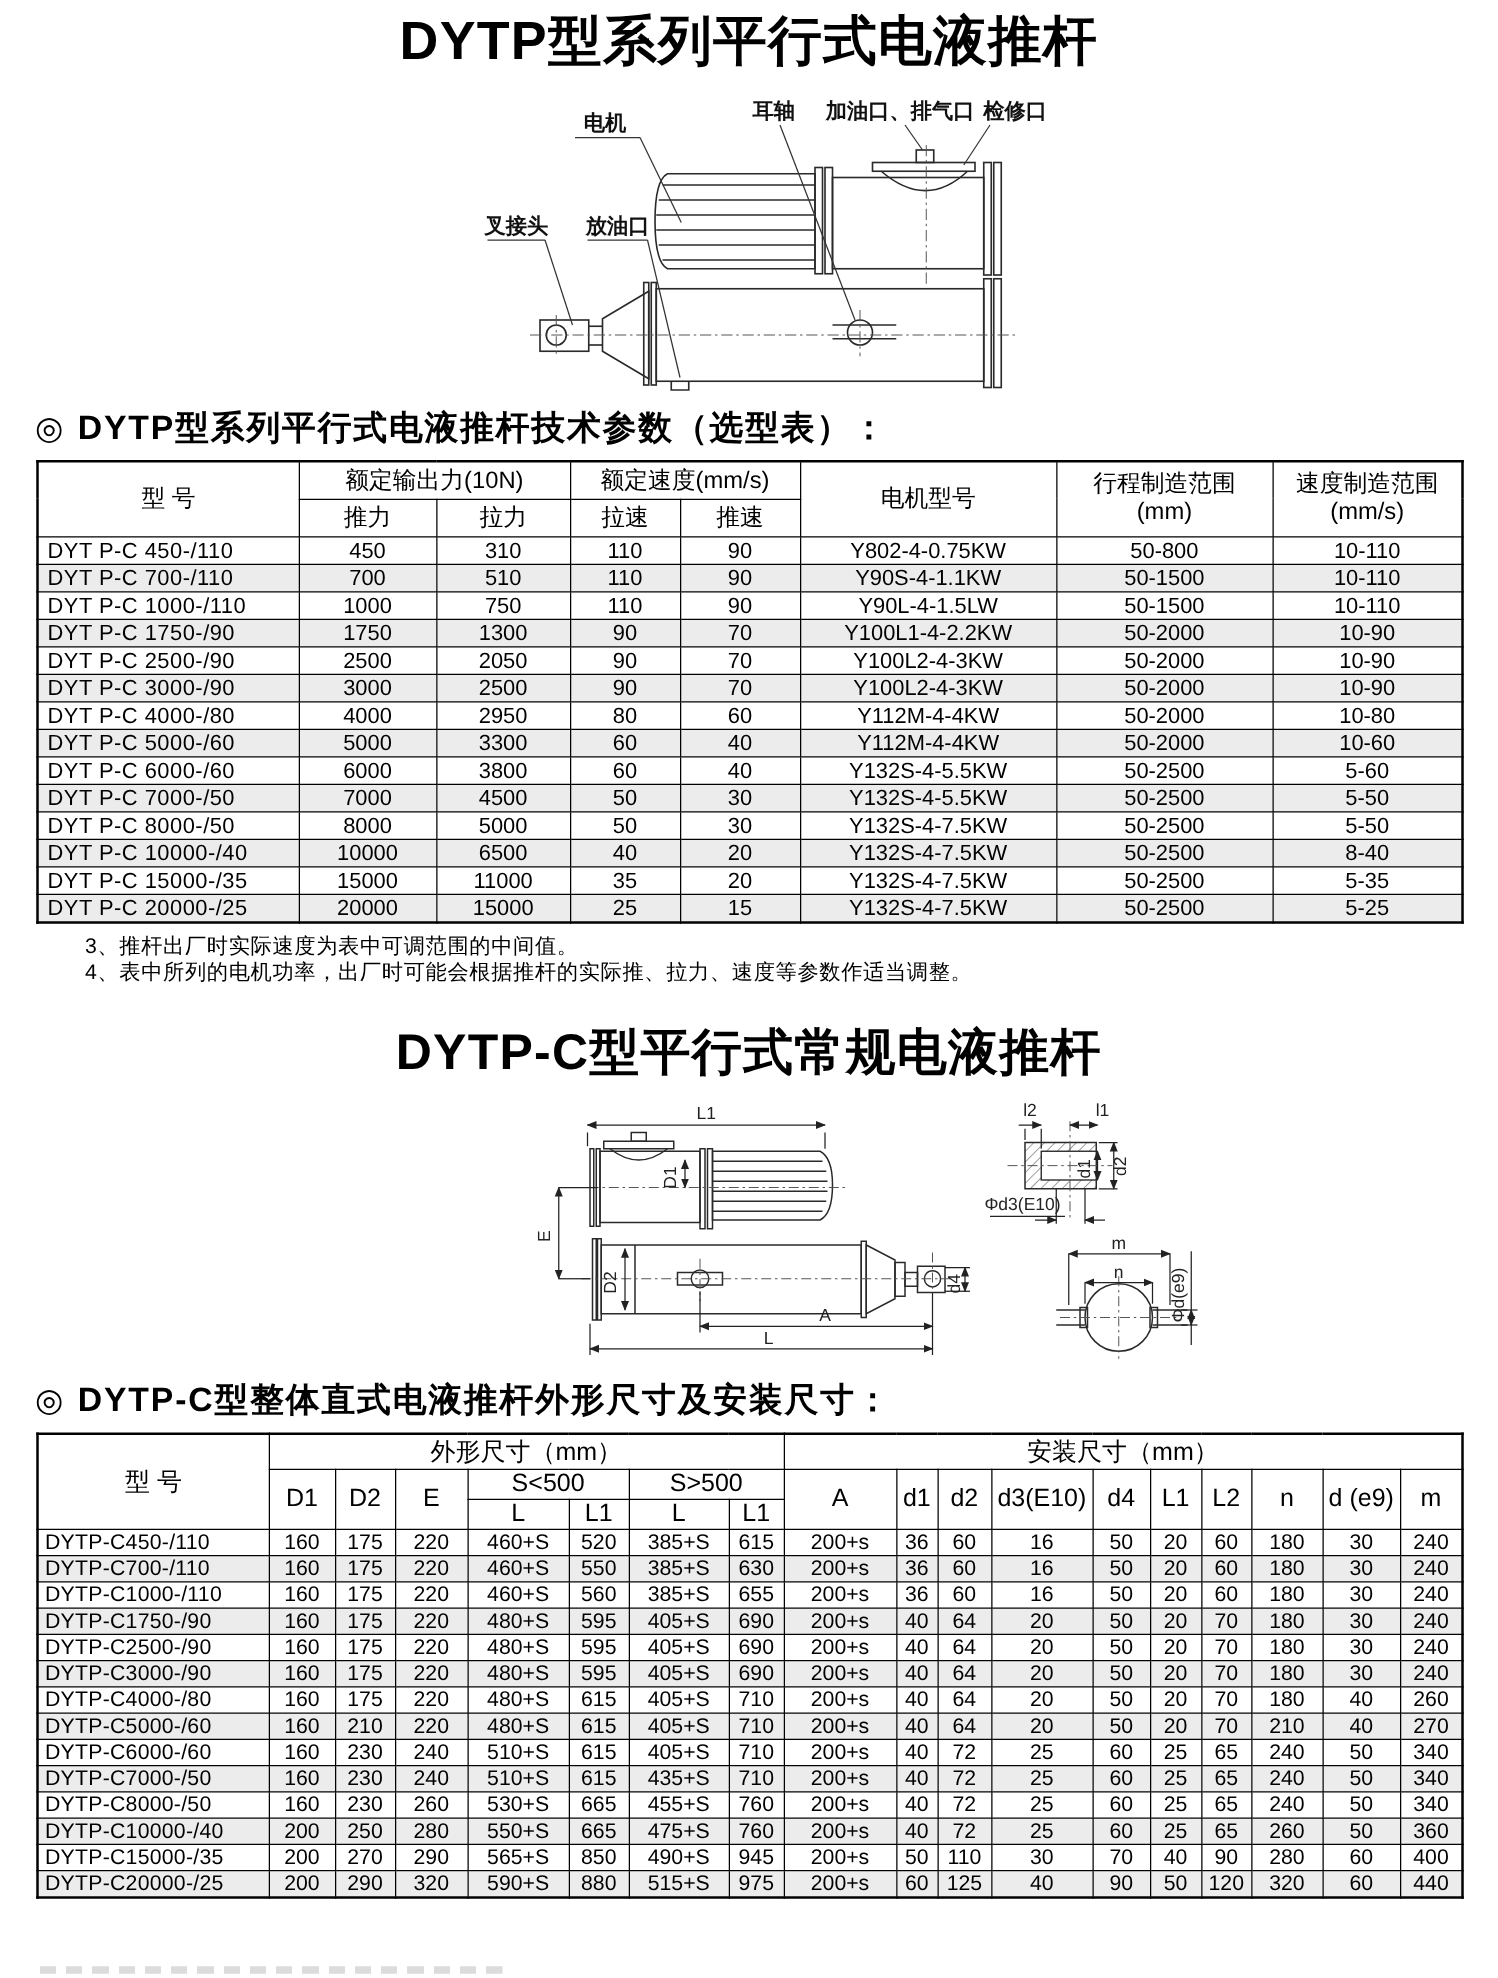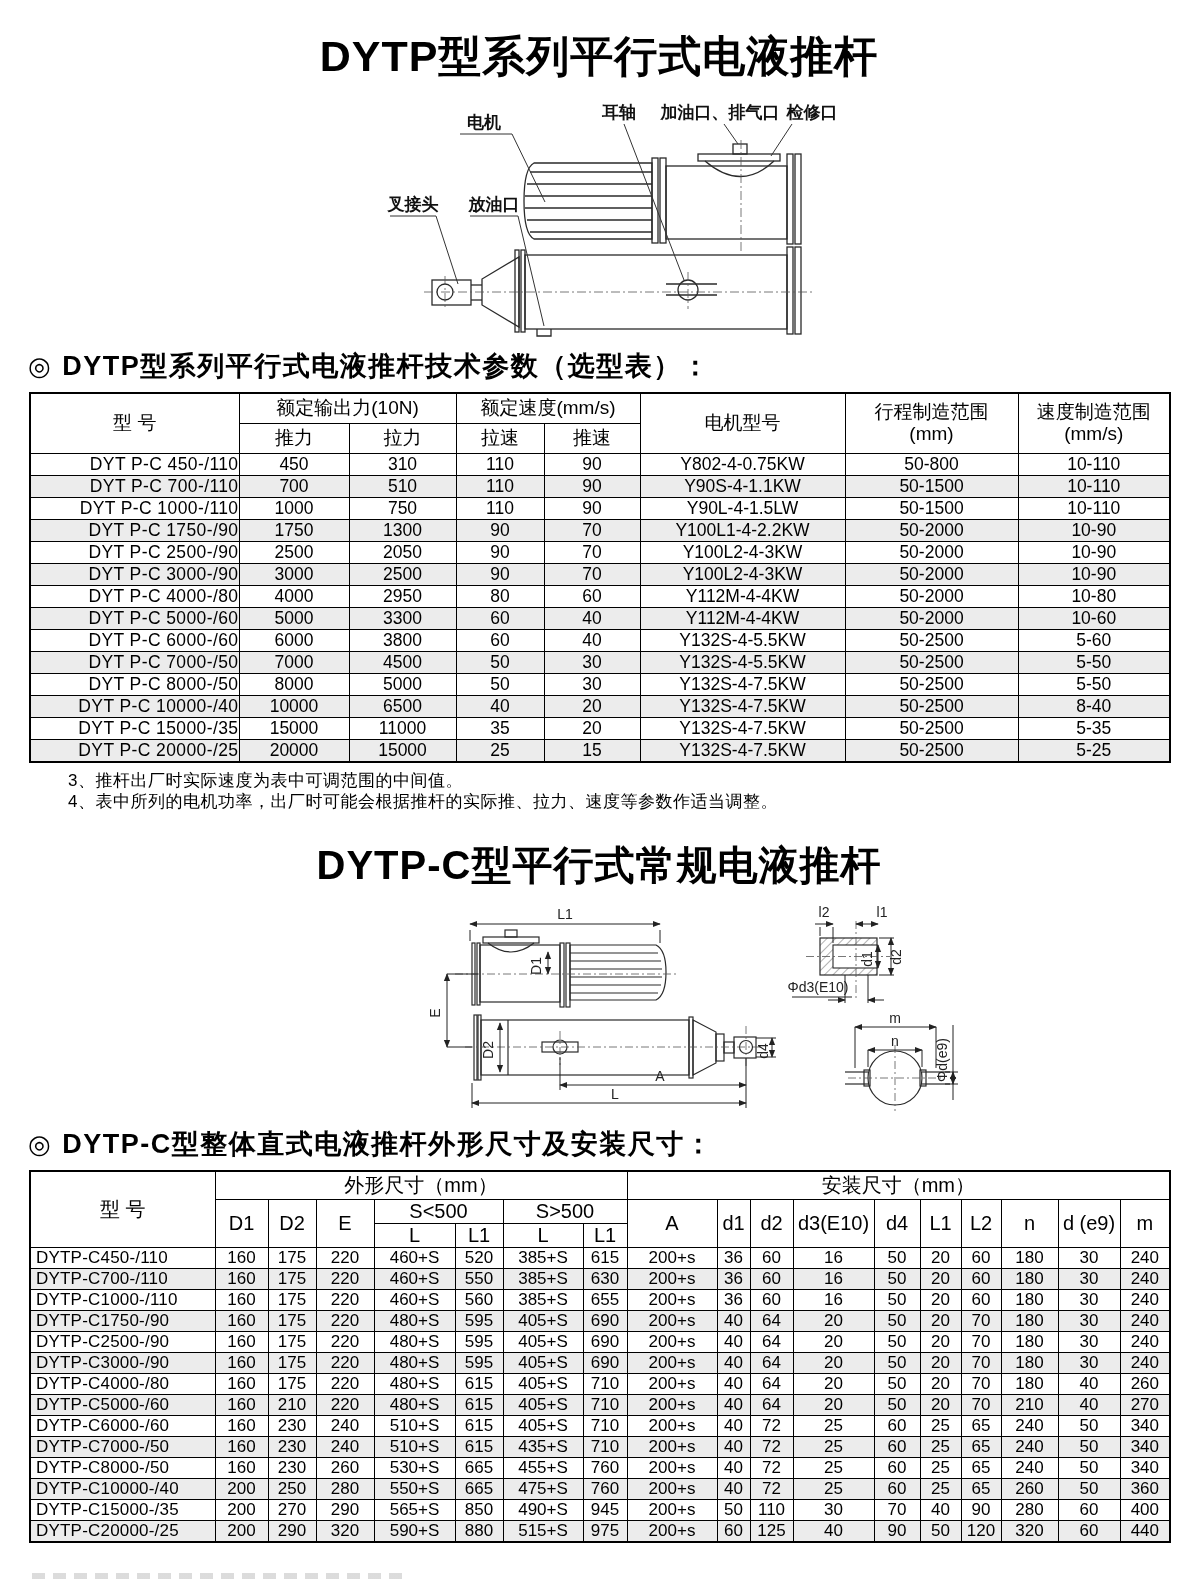--- a/index.html
+++ b/index.html
@@ -1,36 +1,36 @@
 <!DOCTYPE html>
 <html><head>
 <meta charset="utf-8">
 <style>
   * { margin:0; padding:0; box-sizing:border-box; }
   html,body { background:#fff; }
   body { font-family:"Liberation Sans","DejaVu Sans",sans-serif; color:#000; }
   .page { position:relative; width:1198px; height:1582px; background:#fff; overflow:hidden; }
 
-  .main-title { text-align:center; font-size:43px; font-weight:700; padding-top:28px; letter-spacing:1px; }
+  .main-title { text-align:center; font-size:43px; font-weight:700; padding-top:4px; letter-spacing:1px; }
   .title2 { text-align:center; font-size:40px; font-weight:700; margin-top:25px; letter-spacing:1px; }
 
   .diagram1 { margin:8px 0 0 372px; width:566px; height:250px; }
   .diagram2 { margin:2px 0 0 420px; width:744px; height:221px; }
 
   .section-heading { font-size:27px; font-weight:700; margin:4px 0 8px 28px; letter-spacing:1.5px; display:flex; align-items:center; }
   .section-heading .marker { font-weight:400; font-size:26px; margin-right:10px; }
   .section-heading.second { margin-top:10px; }
 
   table { border-collapse:collapse; table-layout:fixed; margin-left:29px; width:1140px; border:2px solid #000; }
   th, td { border:1px solid #000; text-align:center; overflow:hidden; white-space:nowrap; font-weight:400; }
   .pre { white-space:pre-line; line-height:1.15; }
 
   .t1 th { height:30px; font-size:19px; }
   .t1 td { height:22px; font-size:17.5px; }
-  .t1 td.model { text-align:right; padding-left:7px; letter-spacing:0.4px; }
+  .t1 td.model { text-align:left; padding-left:7px; letter-spacing:0.4px; }
 
   .t2 th { height:22px; font-size:20px; }
   .t2 td { height:21px; font-size:17px; }
   .t2 td.model { text-align:left; padding-left:5px; letter-spacing:0.2px; }
 
   tr.alt td { background:#ececec; }
 
   .notes { margin:7px 0 0 34px; font-size:17px; line-height:1.28; letter-spacing:0.5px; }
   .note-line { white-space:nowrap; }
   .note-line.cont { margin-left:34px; }

